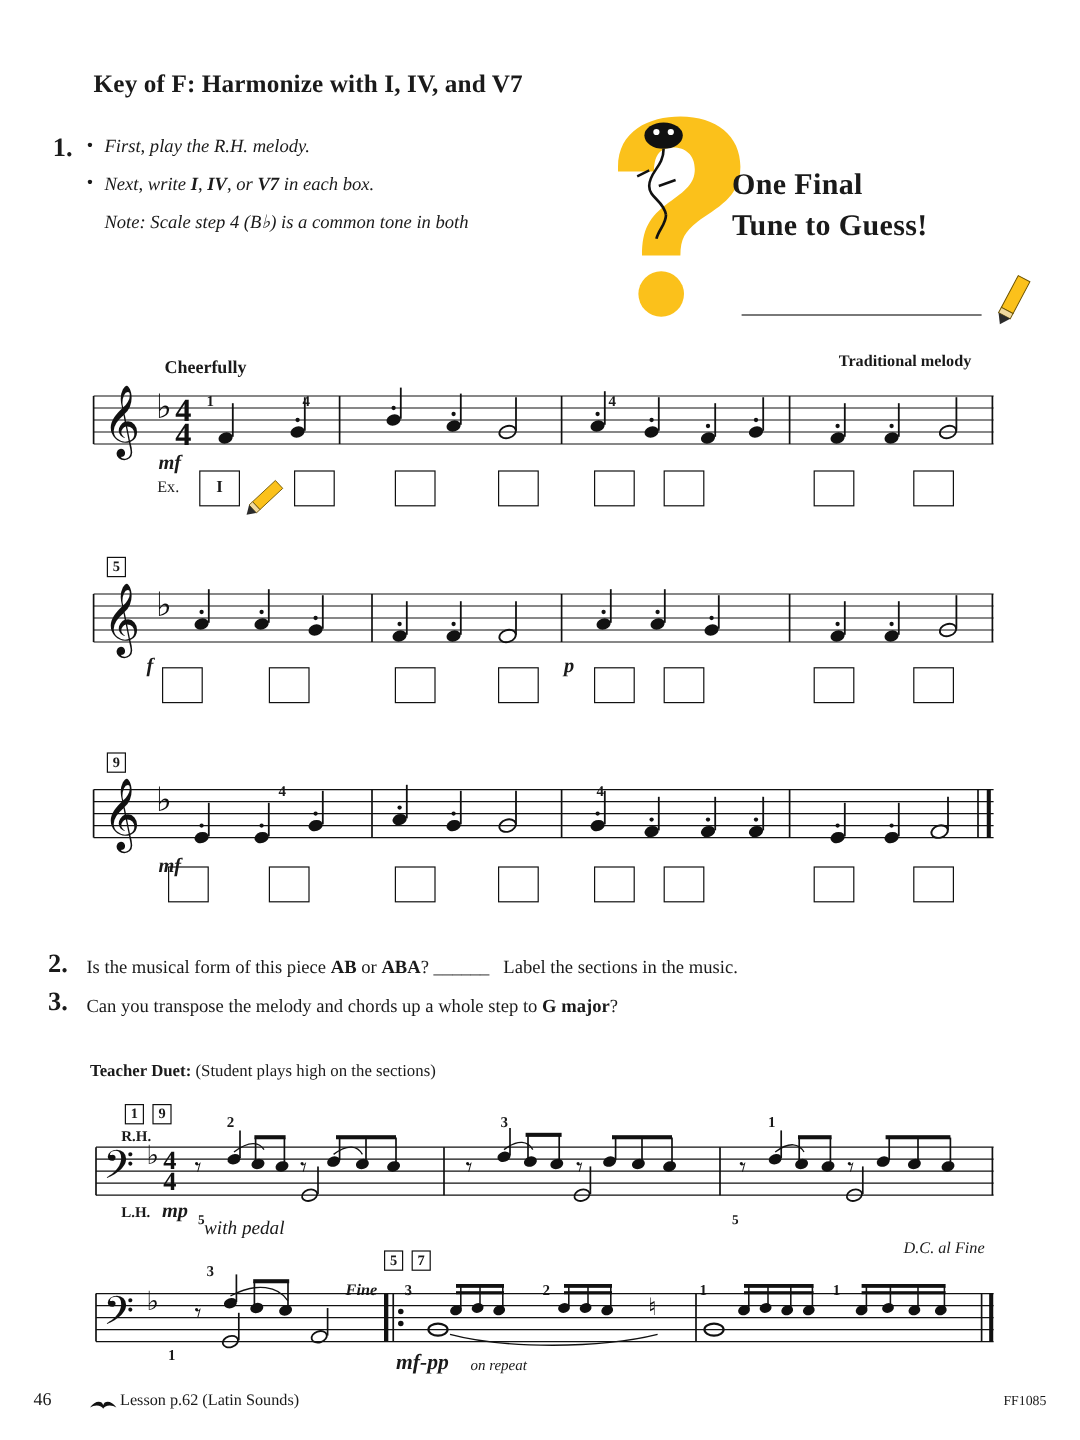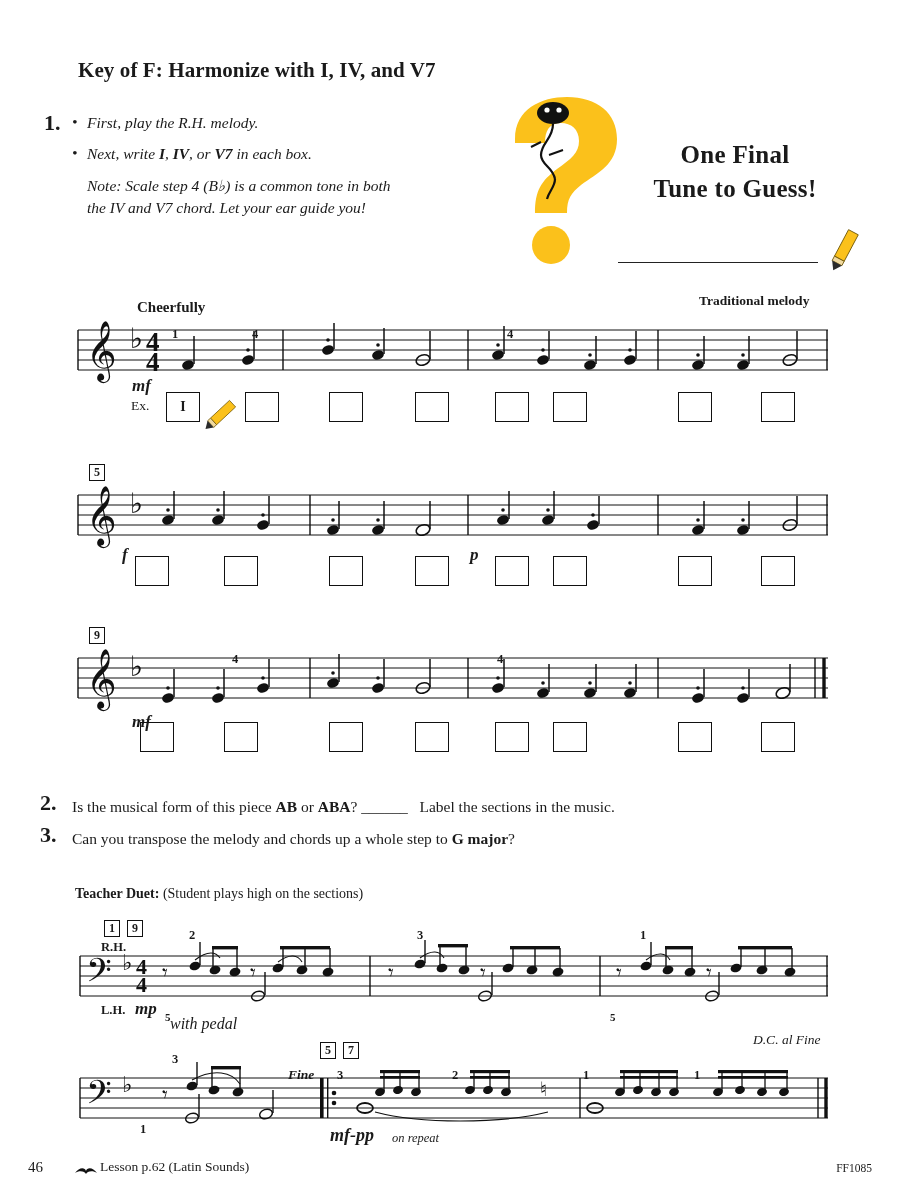--- a/index.html
+++ b/index.html
@@ -69,21 +69,21 @@
     height: 180px;
   }
   .qm-yellow { fill: #FBC11B; }
   .qm-black { stroke: #111; fill: none; }
 
   .final-title {
     position: absolute;
     left: 610px;
     top: 138px;
     width: 250px;
-    text-align: center;
+    text-align: left;
     font-family: "Liberation Serif", serif;
     font-weight: bold;
     font-size: 25px;
     line-height: 1.35;
     letter-spacing: .3px;
   }
   .answer-rule {
     position: absolute;
     left: 618px;
     top: 262px;
@@ -188,21 +188,20 @@
 
   <div class="title">Key of F: Harmonize with I, IV, and V7</div>
 
   <div class="item-num" style="left:44px; top:110px;">1.</div>
 
   <div class="bullet-block" style="left:72px; top:112px; width:400px;font-style:italic;">
     <div class="bullet">First, play the R.H. melody.</div>
     <div class="bullet">Next, write <b>I</b>, <b>IV</b>, or <b>V7</b> in each box.</div>
     <div class="note-line">
       <span>Note: Scale step 4 (B♭) is a common tone in both</span><br>
-      <span>the IV and V7 chord. Let your ear guide you!</span>
     </div>
   </div>
 
   <div class="qm-wrap">
     <svg width="130" height="180" viewBox="0 0 130 180">
 
       <path class="qm-yellow" d="M10,44 C10,14 36,2 62,2 C92,2 112,18 112,44 C112,70 92,78 76,90
                C66,98 62,104 62,118 L30,118 C30,96 36,86 52,74 C66,64 74,58 74,46
                C74,34 66,28 56,28 C44,28 40,36 40,48 L10,48 Z"></path>
       <circle class="qm-yellow" cx="46" cy="150" r="19"></circle>

